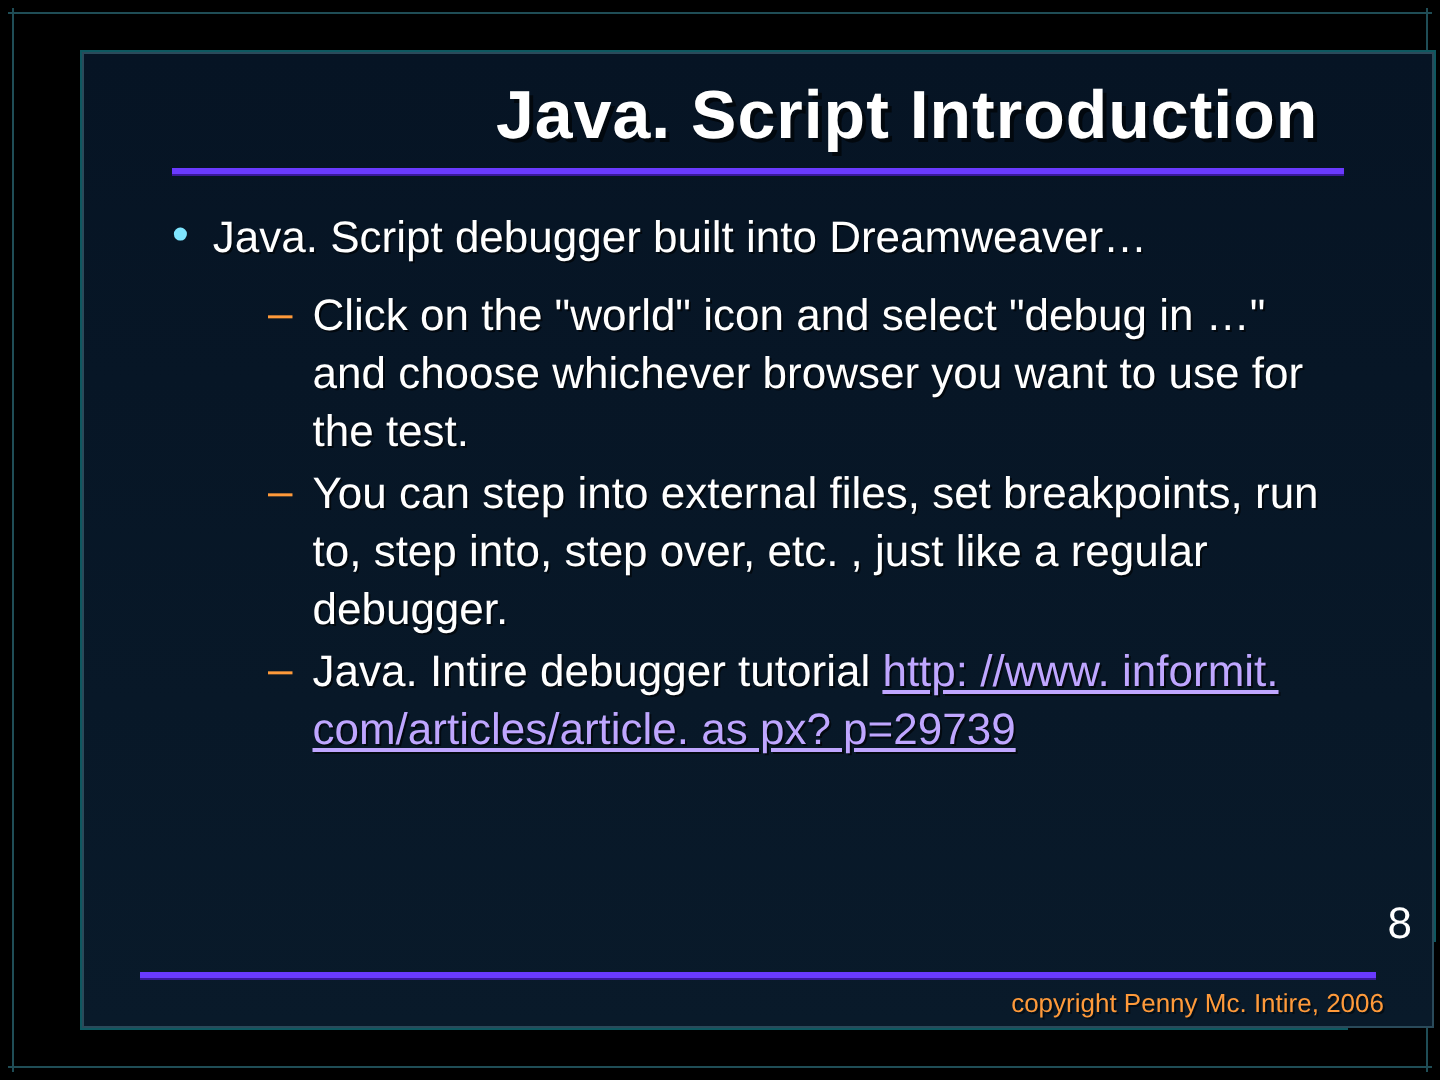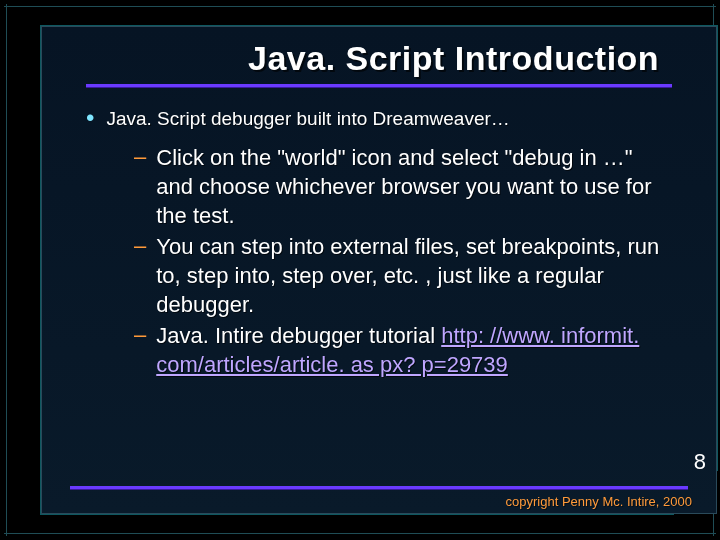--- a/index.html
+++ b/index.html
@@ -60,21 +60,21 @@
     margin-bottom: 6px;
   }
   .bullet-l1 .dot {
     color: #7fe6ff;
     font-size: 24px;
     line-height: 30px;
     margin-right: 12px;
     margin-left: -4px;
   }
   .bullet-l1 .txt {
-    font-size: 19px;
+    font-size: 22px;
     line-height: 32px;
     color: #fff;
     text-shadow: 1px 1px 0 rgba(0,0,0,0.6);
   }
 
   .sublist {
     margin-left: 44px;
     margin-top: 8px;
   }
   .bullet-l2 {
@@ -167,15 +167,15 @@
         </div>
       </div>
 
     </div>
   </div>
 
   <div class="pagenum">8</div>
 
   <div class="bottom-rule"></div>
 
-  <div class="copyright">copyright Penny Mc. Intire, 2000</div>
+  <div class="copyright">copyright Penny Mc. Intire, 2006</div>
 
 </div>
 
 </body></html>

